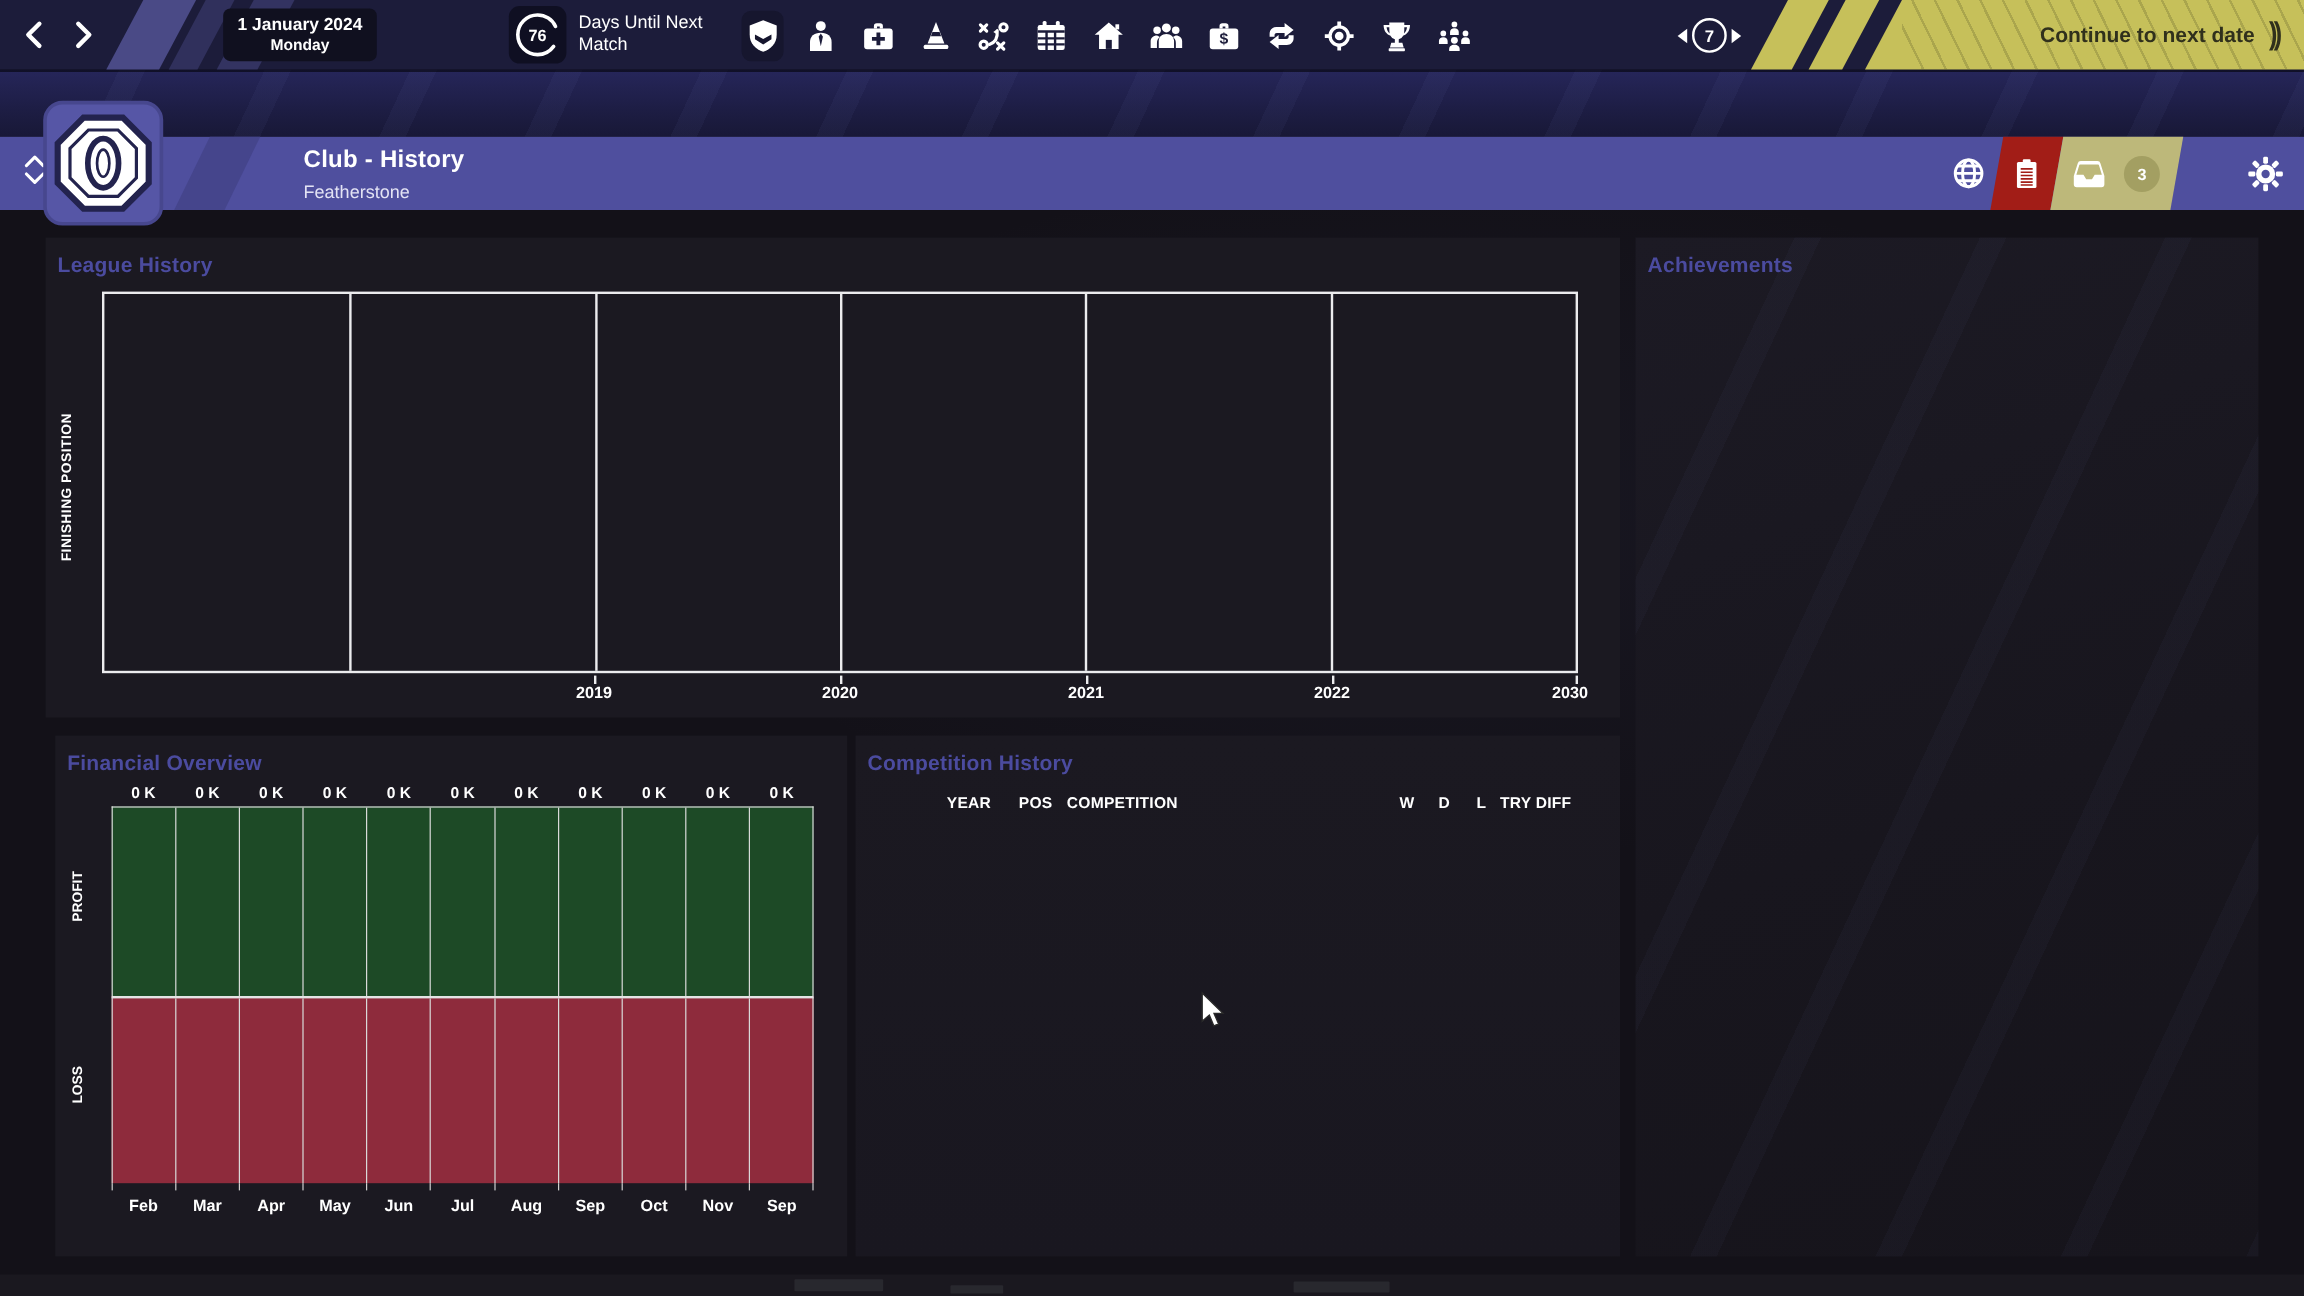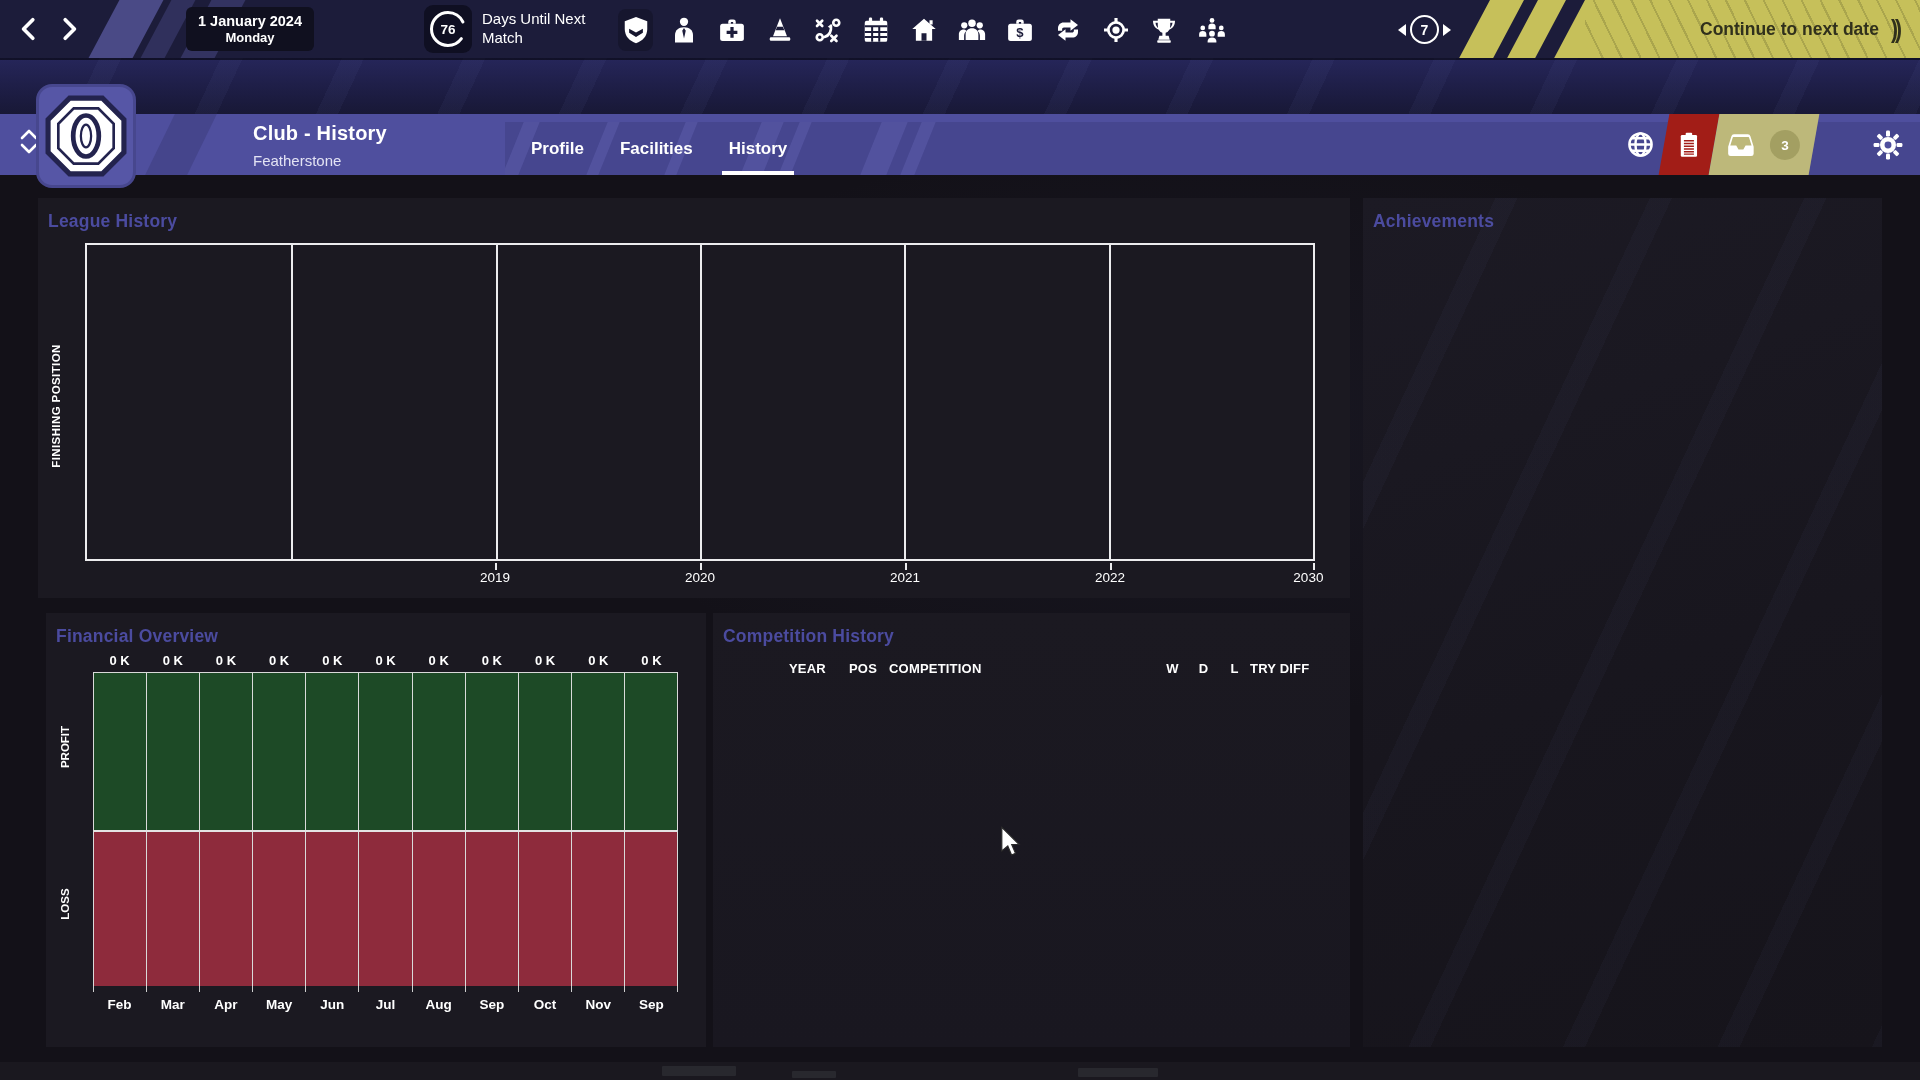--- a/index.html
+++ b/index.html
@@ -87,21 +87,21 @@
   .panel.ach:after{content:"";position:absolute;inset:0;
     background:repeating-linear-gradient(115deg,transparent 0 120px,rgba(120,130,200,.04) 120px 140px);}
 
   
   .rotlab{position:absolute;color:#fff;font-weight:bold;white-space:nowrap;transform:rotate(-90deg);transform-origin:center;}
   .league-ylab{font-size:11.5px;left:-52px;top:202px;width:140px;text-align:center;letter-spacing:.4px;}
   .league-chart{position:absolute;left:47px;top:45px;width:1230px;height:318px;border:2px solid #ececee;}
   .grid{position:absolute;top:0;bottom:0;width:2px;background:#ececee;}
   .league-ticks{position:absolute;left:47px;top:365px;width:1230px;height:7px;}
   .league-ticks i{position:absolute;top:0;width:2px;height:7px;background:#ececee;}
-  .league-years{position:absolute;left:47px;top:372px;width:1230px;height:18px;color:#fff;font-size:13.5px;font-weight:normal;}
+  .league-years{position:absolute;left:47px;top:372px;width:1230px;height:18px;color:#fff;font-size:13.5px;font-weight:bold;}
   .league-years span{position:absolute;transform:translateX(-50%);}
   .league-years span.last{transform:translateX(-72%);}
 
   
   .fin-values{position:absolute;left:47px;top:40px;width:585px;display:flex;color:#fff;font-size:13px;font-weight:bold;}
   .fin-values span{flex:1;text-align:center;white-space:nowrap;}
   .fin-plot{position:absolute;left:47px;top:59px;width:585px;}
   .fin-green,.fin-red,.fin-ticksrow{display:flex;}
   .fin-green{height:158px;background:var(--profit_green);border:1.5px solid #d9dad9;border-bottom:none;}
   .fin-red{height:156px;background:var(--loss_red);border-left:1.5px solid #d9dad9;border-right:1.5px solid #d9dad9;border-top:2px solid #e4e4e4;}
@@ -302,40 +302,20 @@
         <polygon points="28,13 52,13 67,28 67,52 52,67 28,67 13,52 13,28" fill="none" stroke="#23234e" stroke-width="2.6"></polygon>
         <ellipse cx="40" cy="40" rx="12.5" ry="20" fill="#fff" stroke="#23234e" stroke-width="4.6"></ellipse>
         <ellipse cx="40" cy="40" rx="5" ry="11" fill="none" stroke="#23234e" stroke-width="2.2"></ellipse>
       </svg>
     </div>
     <div class="title-block">
       <h1>Club - History</h1>
       <div class="subtitle">Featherstone</div>
     </div>
 
-    <div class="tab-band">
-      <i class="tstripe" style="left:8px;width:16px"></i>
-      <i class="tstripe" style="left:92px;width:12px"></i>
-      <i class="tstripe" style="left:170px;width:12px"></i>
-      <i class="tstripe" style="left:246px;width:22px"></i>
-      <i class="tstripe" style="left:284px;width:12px"></i>
-      <i class="tstripe" style="left:366px;width:26px"></i>
-      <i class="tstripe" style="left:406px;width:14px"></i>
-      <div class="tabs">
-        <button class="tab">
-            <span>Profile</span>
-          </button>
-        <button class="tab">
-            <span>Facilities</span>
-          </button>
-        <button class="tab active">
-            <span>History</span>
-          </button>
-      </div>
-    </div>
 
     <div class="header-actions">
       <button class="ha-btn ha-globe">
         <svg width="31" height="31" viewBox="0 0 24 24">
             <g fill="none" stroke="#fff" stroke-width="1.9">
               <circle cx="12" cy="12" r="8.6"></circle>
               <ellipse cx="12" cy="12" rx="3.9" ry="8.6"></ellipse>
               <path d="M3.4 12h17.2M4.8 7.2h14.4M4.8 16.8h14.4"></path>
             </g>
           </svg>

